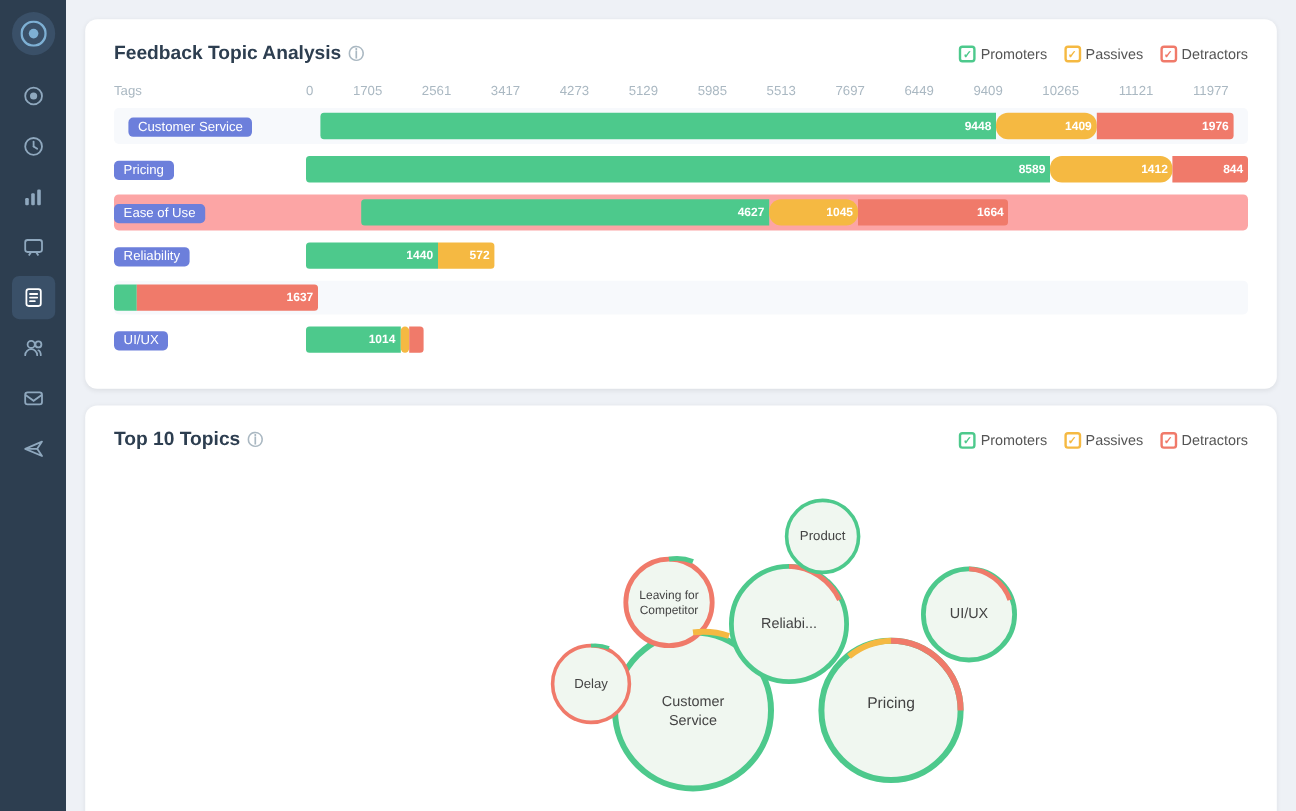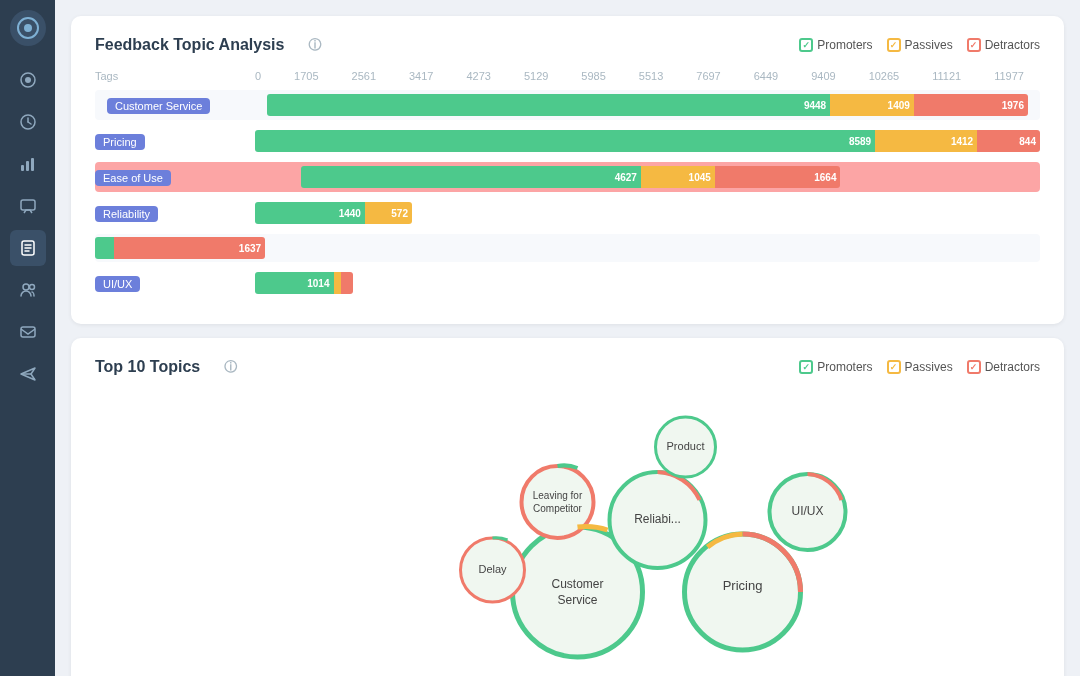--- a/index.html
+++ b/index.html
@@ -64,21 +64,21 @@
       align-items: center;
       justify-content: space-between;
       margin-bottom: 16px;
     }
     .card-title {
       font-size: 16px;
       font-weight: 600;
       color: #2d3e50;
       display: flex;
       align-items: center;
-      gap: 24px;
+      gap: 6px;
     }
     .info-icon {
       color: #aab8c2;
       font-size: 13px;
     }
     .legend {
       display: flex;
       align-items: center;
       gap: 14px;
       font-size: 12px;
@@ -154,21 +154,21 @@
     }
     .bar-segment {
       height: 22px;
       display: flex;
       align-items: center;
       justify-content: flex-end;
       padding-right: 4px;
       font-size: 10px;
       color: #fff;
       font-weight: 600;
-      border-radius: 0;
+      border-radius: 10px;
       min-width: 2px;
       white-space: nowrap;
     }
     .bar-segment:first-child { border-radius: 3px 0 0 3px; }
     .bar-segment:last-child { border-radius: 0 3px 3px 0; }
     .seg-promoter { background: #4dc98c; }
     .seg-passive { background: #f5b942; }
     .seg-detractor { background: #f07a6a; }
 
     

